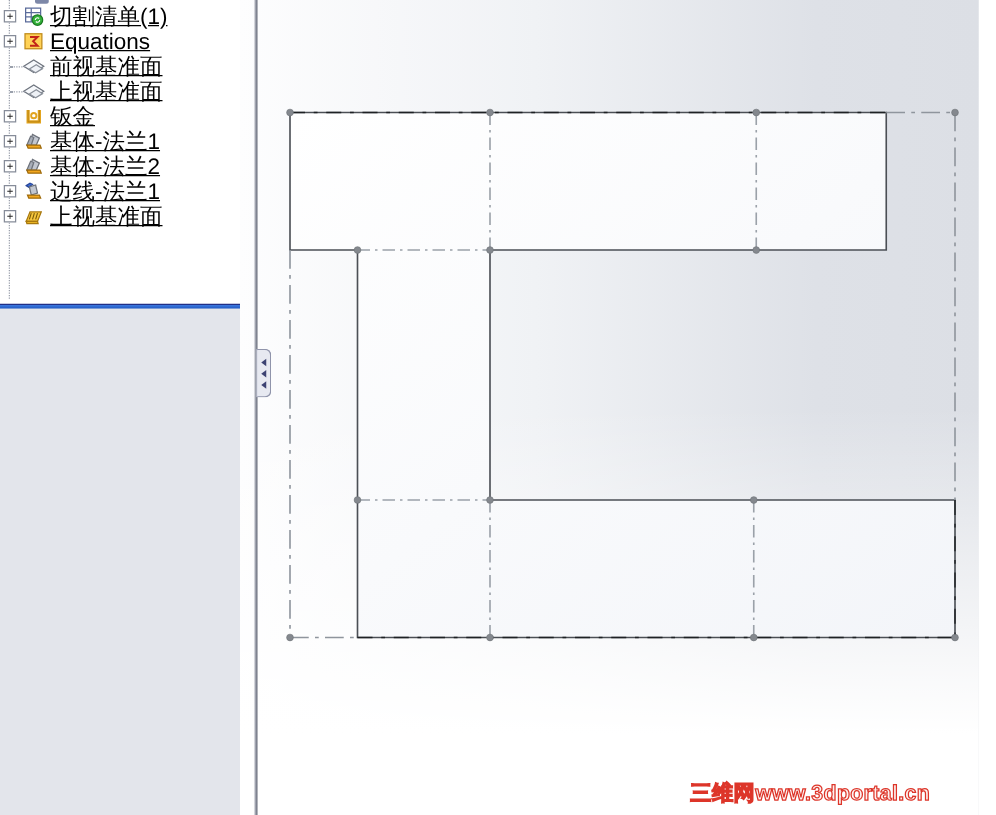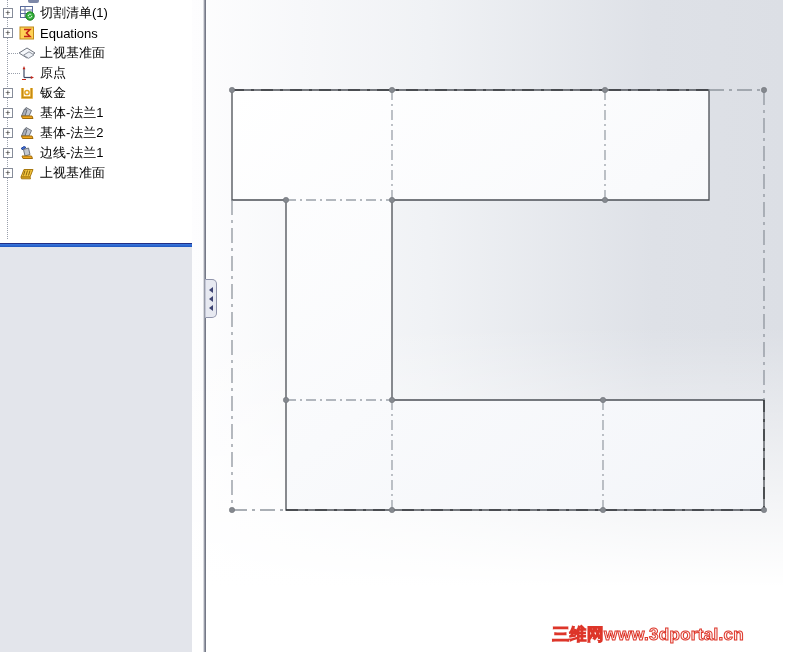--- a/index.html
+++ b/index.html
@@ -16,21 +16,21 @@
                    background:#7d88a8; border-radius:0 0 2px 2px; }
   .tree-row { position:relative; height:20px; display:flex; align-items:center; z-index:1; }
   .gutter { position:relative; width:17px; height:20px; flex:0 0 17px; }
   .expander { position:absolute; left:3px; top:5px; width:10px; height:10px;
               background:#ffffff; border:1px solid #868c99; color:#222;
               font-size:9px; line-height:8px; text-align:center; }
   .stub { position:absolute; left:8px; top:10px; width:12px; height:0;
           border-top:1px dotted #9aa0ac; }
   .icon { width:19px; height:16px; flex:0 0 19px; display:flex; align-items:center;
           justify-content:center; }
-  .label { font-size:13px; color:#000; white-space:nowrap; padding-left:4px; }
+  .label { font-size:18px; color:#000; white-space:nowrap; padding-left:4px;text-decoration:underline; }
 
   .rollback { height:4px; background:linear-gradient(#3d7ae0,#1e56c0);
               border-top:1px solid #212f86; }
   .lower-pane { flex:1; background:#e3e5eb; }
 
   
   .panel-border { position:absolute; left:203px; top:0; width:3px; height:652px;
                   background:linear-gradient(to right,#fafafc,#8f93a0 55%,#666a78); z-index:4; }
   .collapse-tab { position:absolute; left:205px; top:279px; width:12px; height:39px;
                   background:#e7e9f1; border:1px solid #9094ab; border-left-color:#c3c6d6;
@@ -92,37 +92,34 @@
     <span class="gutter">
 
       <span class="stub"></span>
     </span>
     <span class="icon">
             <svg viewBox="0 0 18 14" width="18" height="14">
               <polygon points="1,7 9,2 17,7 9,12" fill="#f6f8fb" stroke="#6e747e"></polygon>
               <polygon points="5.5,9.2 11,5.8 16,8.9 10.5,12.3" fill="#eef1f6" stroke="#8a909a"></polygon>
             </svg>
           </span>
+    <span class="label">前视基准面</span>
+  </div>
+        <div class="tree-row">
+    <span class="gutter">
+
+      <span class="stub"></span>
+    </span>
+    <span class="icon">
+            <svg viewBox="0 0 18 14" width="18" height="14">
+              <polygon points="1,7 9,2 17,7 9,12" fill="#f6f8fb" stroke="#6e747e"></polygon>
+              <polygon points="5.5,9.2 11,5.8 16,8.9 10.5,12.3" fill="#eef1f6" stroke="#8a909a"></polygon>
+            </svg>
+          </span>
     <span class="label">上视基准面</span>
-  </div>
-        <div class="tree-row">
-    <span class="gutter">
-
-      <span class="stub"></span>
-    </span>
-    <span class="icon">
-            <svg viewBox="0 0 16 16" width="16" height="16">
-              <line x1="5" y1="3.5" x2="5" y2="12.5" stroke="#3d4a66" stroke-width="1.2"></line>
-              <line x1="5" y1="12.5" x2="13" y2="12.5" stroke="#3d4a66" stroke-width="1.2"></line>
-              <path d="M5 1 L3.6 4.2 H6.4 Z" fill="#c3261a"></path>
-              <path d="M15 12.5 L11.8 11.1 V13.9 Z" fill="#c3261a"></path>
-              <line x1="3" y1="14.5" x2="7" y2="14.5" stroke="#c3261a"></line>
-            </svg>
-          </span>
-    <span class="label">原点</span>
   </div>
         <div class="tree-row">
     <span class="gutter">
       <span class="expander">+</span>
 
     </span>
     <span class="icon">
             <svg viewBox="0 0 16 16" width="16" height="16">
               <path d="M3.5 3 V12.5 H12.5 V3" fill="none" stroke="#e2a41f" stroke-width="2.6"></path>
               <circle cx="8" cy="7.5" r="2.1" fill="none" stroke="#e2a41f" stroke-width="1.5"></circle>

